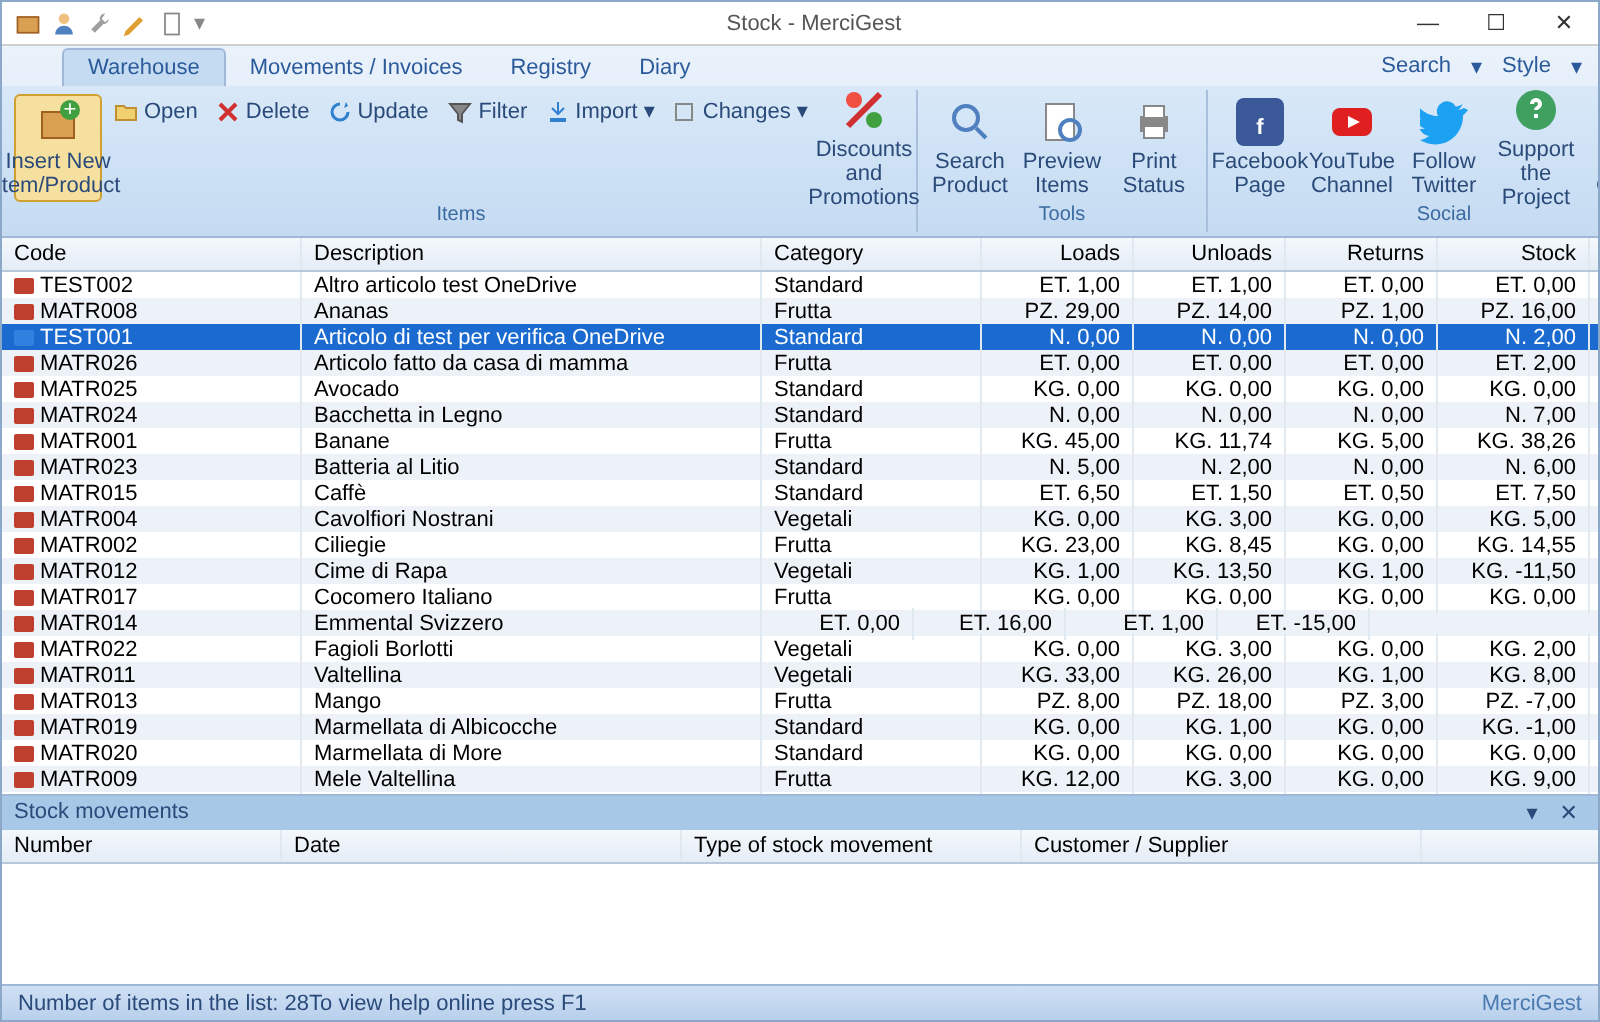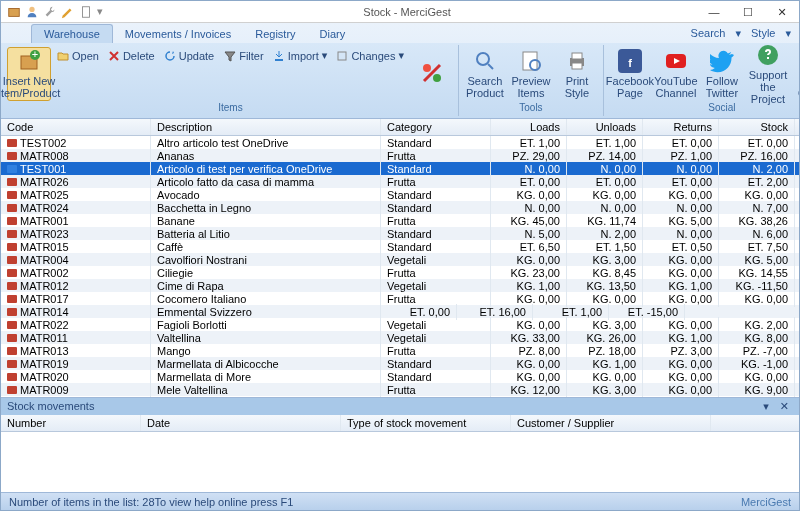--- a/index.html
+++ b/index.html
@@ -170,20 +170,22 @@
             </div>
         </div>
         <div class="bigbtn">
           <span class="ic">
               <svg viewBox="0 0 24 24">
                 <path d="M4 20L20 4" stroke="#d03030" stroke-width="3"></path>
                 <circle cx="7" cy="7" r="4" fill="#f05040"></circle>
                 <circle cx="17" cy="17" r="4" fill="#40a040"></circle>
               </svg>
             </span>
+          <span style="white-space:pre-line">Discounts and
+Promotions</span>
         </div>
       </div>
       <div class="glabel">Items</div>
     </div>
     <div class="grp">
       <div class="gbtns">
         <div class="bigbtn">
             <span class="ic">
               <svg viewBox="0 0 24 24">
                 <circle cx="10" cy="10" r="6" fill="none" stroke="#5080c0" stroke-width="2"></circle>
@@ -205,21 +207,21 @@
           </div>
         <div class="bigbtn">
             <span class="ic">
               <svg viewBox="0 0 24 24">
                 <rect x="5" y="9" width="14" height="8" fill="#888"></rect>
                 <rect x="7" y="4" width="10" height="6" fill="#fff" stroke="#888"></rect>
                 <rect x="7" y="14" width="10" height="6" fill="#fff" stroke="#888"></rect>
               </svg>
             </span>
             <span style="white-space:pre-line">Print
-Style</span>
+Status</span>
           </div>
       </div>
       <div class="glabel">Tools</div>
     </div>
     <div class="grp">
       <div class="gbtns">
         <div class="bigbtn">
             <span class="ic">
               <svg viewBox="0 0 24 24">
                 <rect width="24" height="24" rx="4" fill="#3b5998"></rect>

